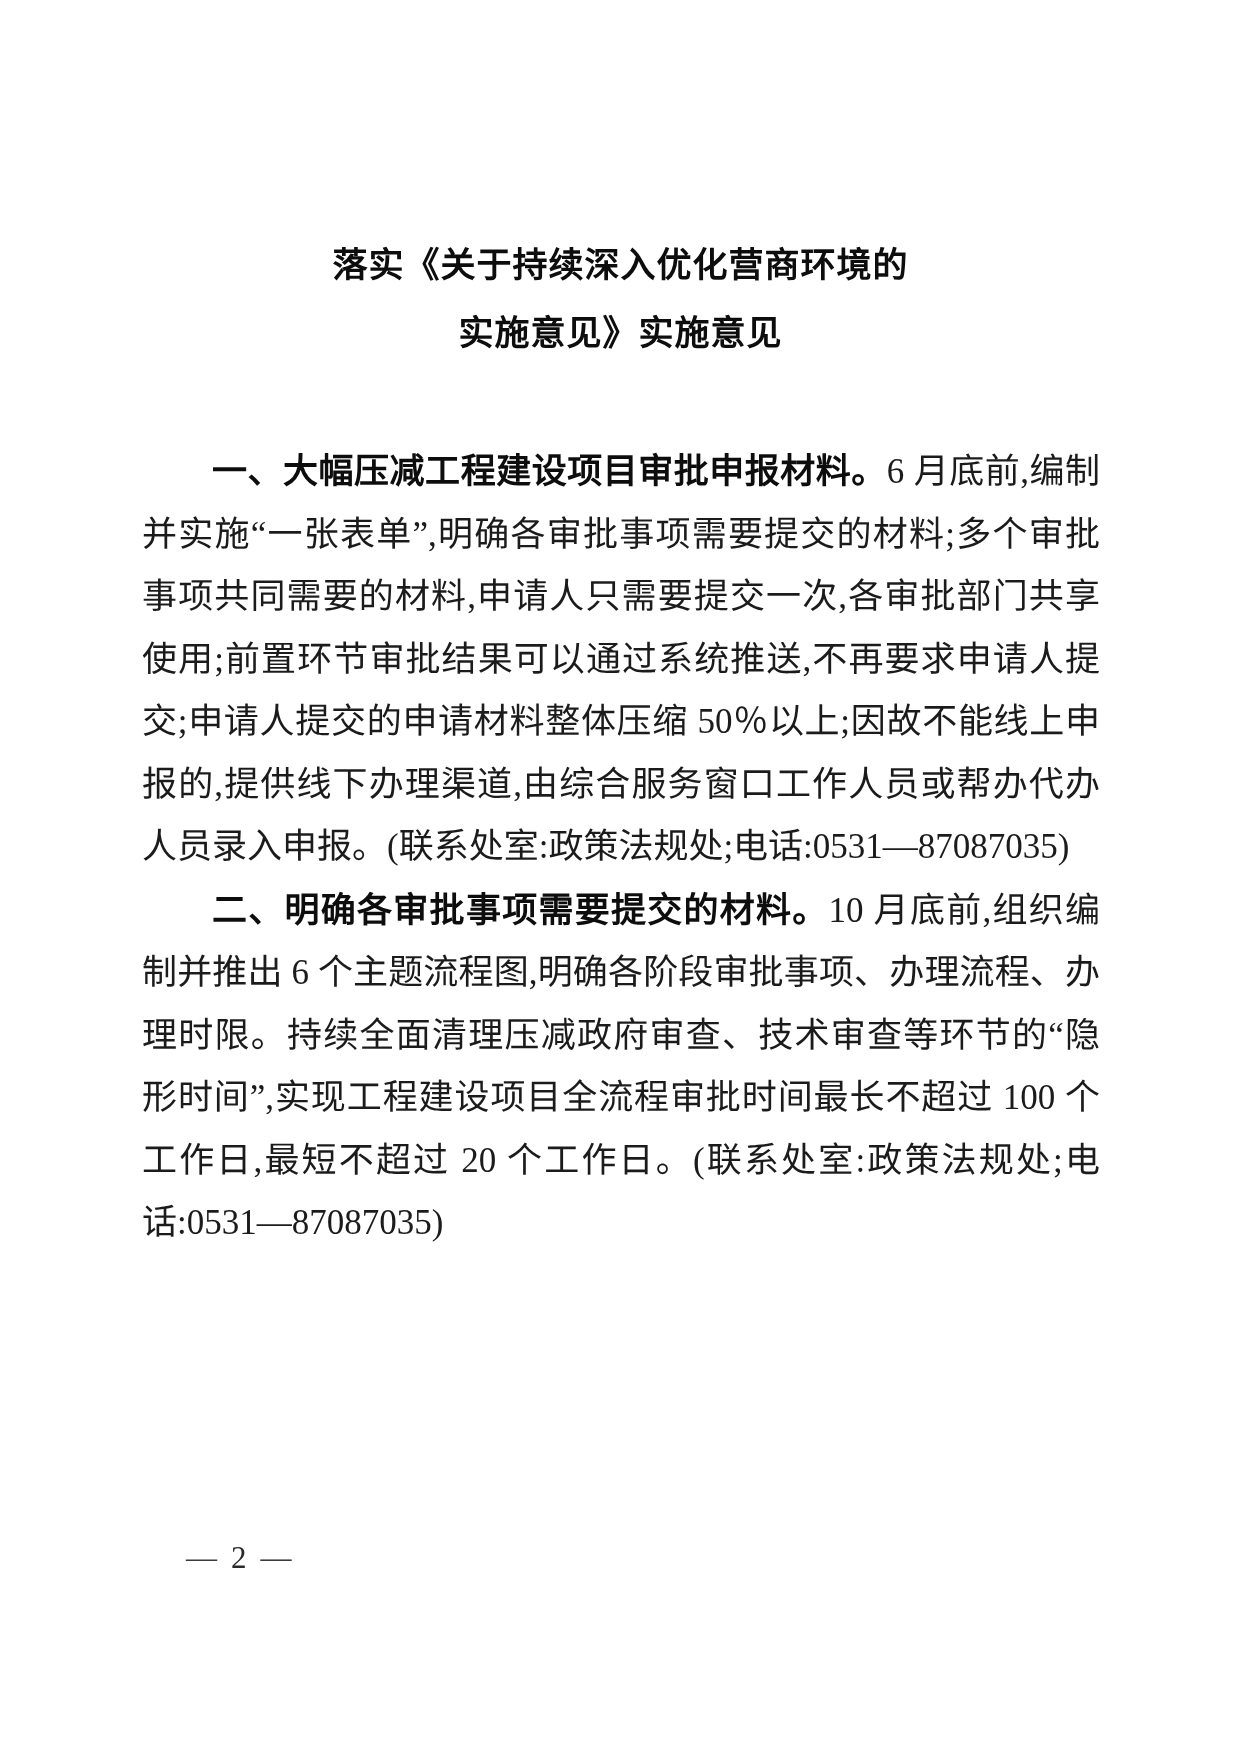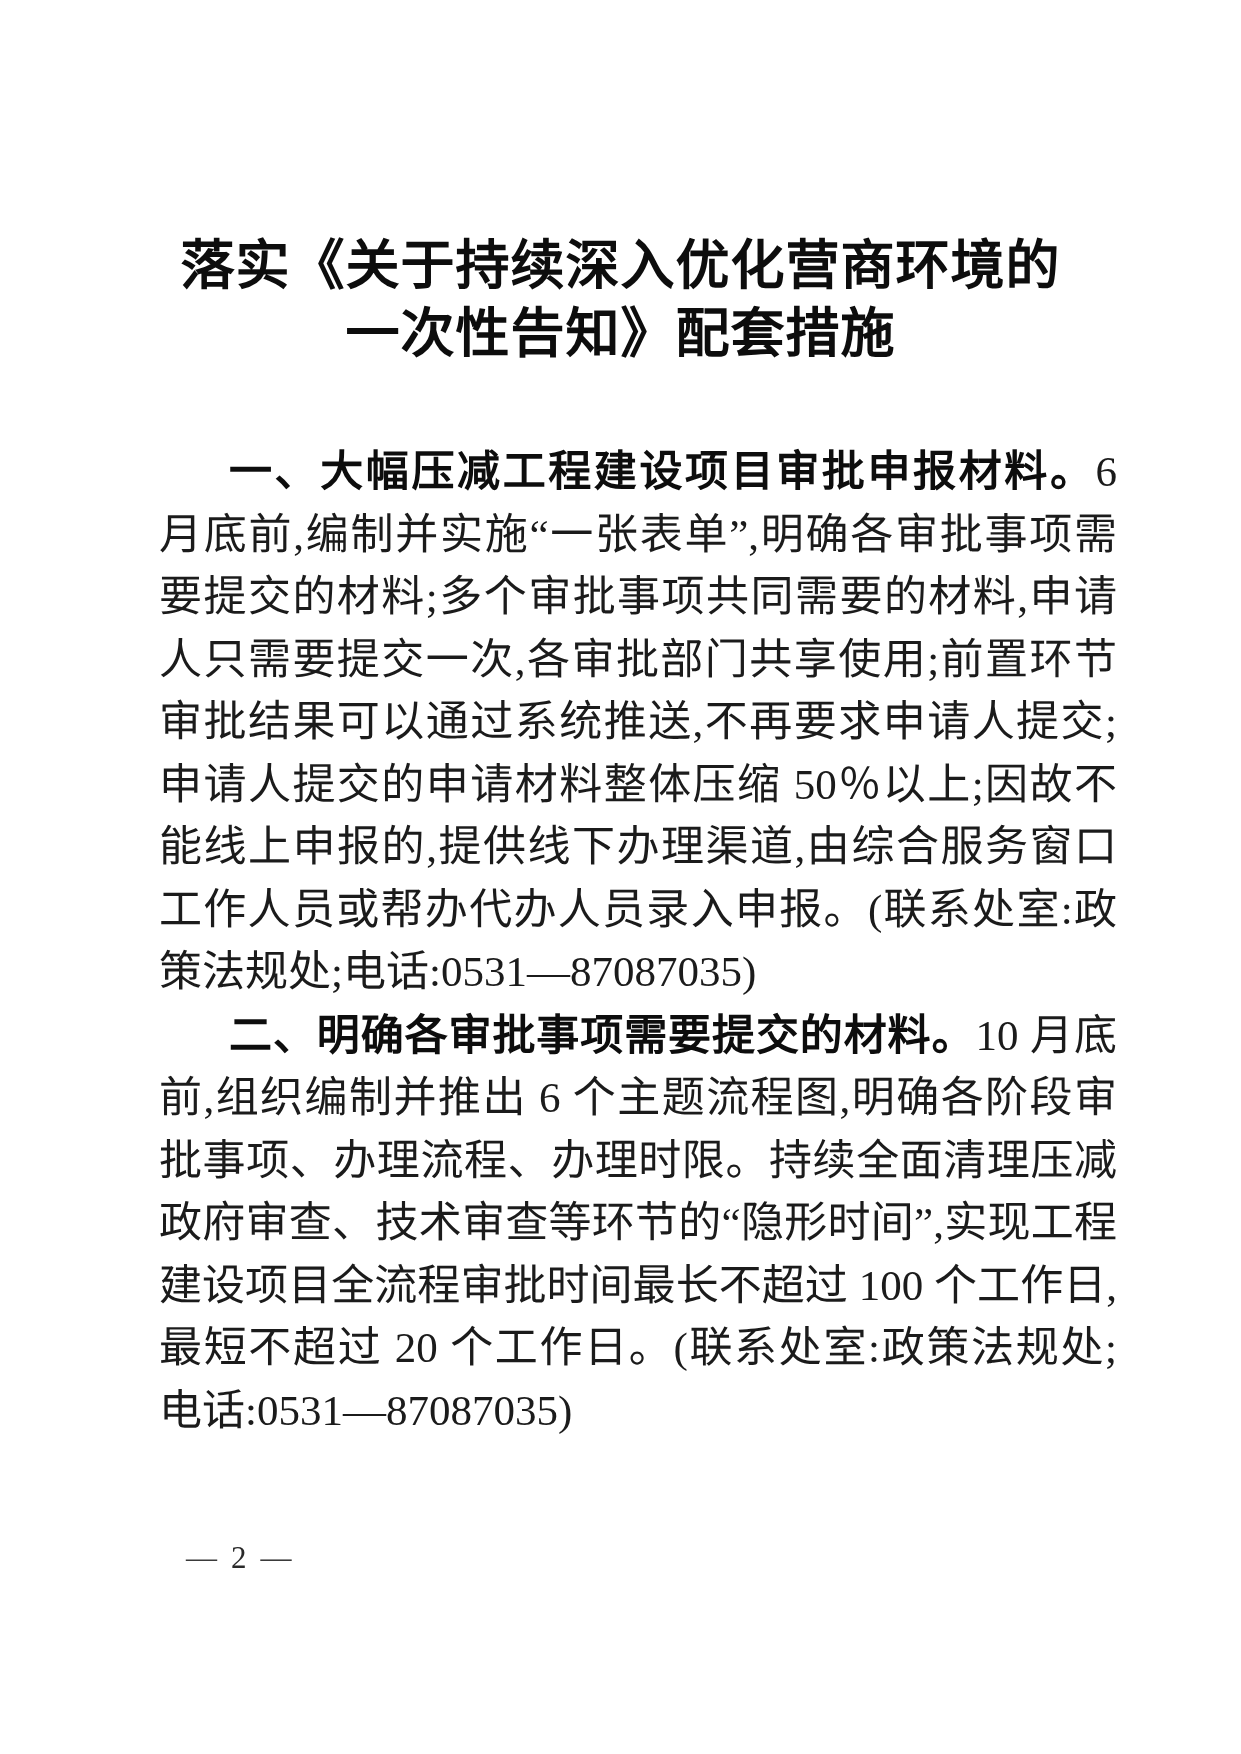--- a/index.html
+++ b/index.html
@@ -13,33 +13,33 @@
     color: #141414;
     font-family: "Liberation Serif", "DejaVu Serif", serif;
     overflow: hidden;
   }
   .doc-title {
     position: absolute;
     top: 232px;
     left: 0;
     right: 0;
     text-align: center;
-    font-size: 54px;
+    font-size: 35px;
     font-weight: bold;
     line-height: 68px;
     letter-spacing: 1px;
     color: #0d0d0d;
   }
   .doc-title .title-line { display: block; }
   .doc-body {
     position: absolute;
     top: 440px;
-    left: 159px;
+    left: 142px;
     width: 958px;
-    font-size: 43px;
+    font-size: 35px;
     line-height: 62.5px;
     text-align: justify;
     text-justify: inter-ideograph;
     color: #1b1b1b;
   }
   .paragraph {
     text-indent: 70px;
     margin: 0;
   }
   .para-heading {
@@ -60,21 +60,21 @@
   .page-footer .dash { margin: 0 14px; color: #3a3a3a; }
   .page-footer .page-num { letter-spacing: 0; }
 </style>
 </head>
 <body>
 
 <div class="page">
 
   <h1 class="doc-title">
     <span class="title-line">落实《关于持续深入优化营商环境的</span>
-    <span class="title-line">一次性告知》配套措施</span>
+    <span class="title-line">实施意见》实施意见</span>
   </h1>
 
   <div class="doc-body">
     <p class="paragraph"><span class="para-heading">一、大幅压减工程建设项目审批申报材料。</span><span>6 月底前,编制并实施“一张表单”,明确各审批事项需要提交的材料;多个审批事项共同需要的材料,申请人只需要提交一次,各审批部门共享使用;前置环节审批结果可以通过系统推送,不再要求申请人提交;申请人提交的申请材料整体压缩 50％以上;因故不能线上申报的,提供线下办理渠道,由综合服务窗口工作人员或帮办代办人员录入申报。(联系处室:政策法规处;电话:0531—87087035)</span></p>
     <p class="paragraph"><span class="para-heading">二、明确各审批事项需要提交的材料。</span><span>10 月底前,组织编制并推出 6 个主题流程图,明确各阶段审批事项、办理流程、办理时限。持续全面清理压减政府审查、技术审查等环节的“隐形时间”,实现工程建设项目全流程审批时间最长不超过 100 个工作日,最短不超过 20 个工作日。(联系处室:政策法规处;电话:0531—87087035)</span></p>
   </div>
 
   <div class="page-footer"><span class="dash">—</span><span class="page-num">2</span><span class="dash">—</span></div>
 
 </div>

